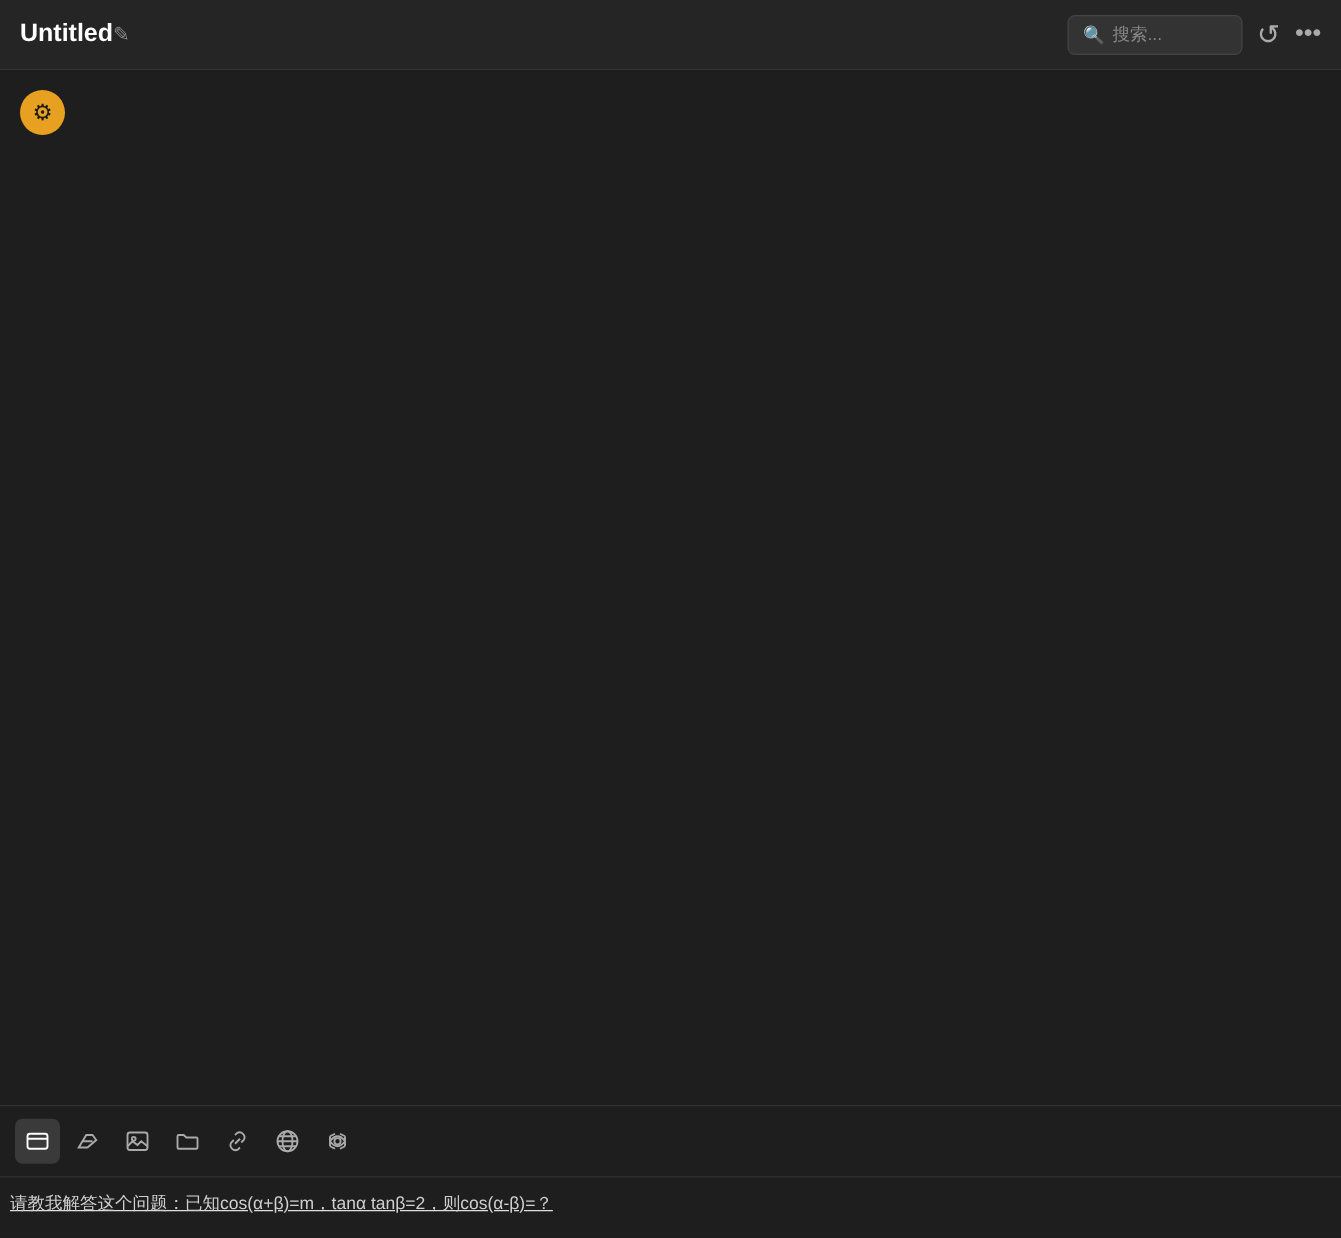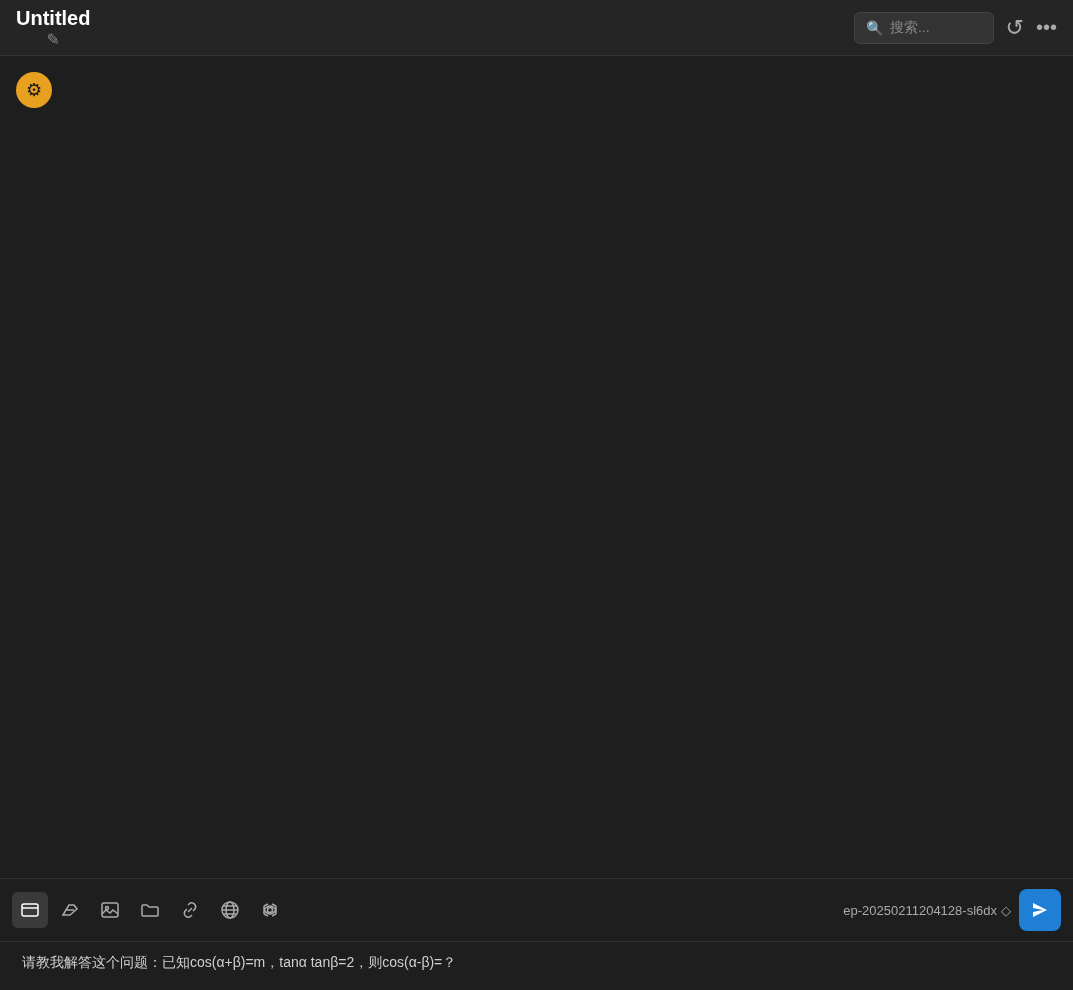--- a/index.html
+++ b/index.html
@@ -28,21 +28,20 @@
       padding: 0 16px;
       height: 56px;
       border-bottom: 1px solid #333;
       flex-shrink: 0;
     }
 
     .header-left {
       display: flex;
       align-items: center;
       gap: 0;
-      flex-direction: column;
     }
 
     .header-title {
       font-size: 20px;
       font-weight: 600;
       color: #ffffff;
     }
 
     .edit-icon {
       color: #888;
@@ -186,21 +185,22 @@
       border-radius: 8px;
       display: flex;
       align-items: center;
       justify-content: center;
       cursor: pointer;
       color: #fff;
       font-size: 18px;
     }
 
     .input-area {
-      padding: 10px 22px 14px;
+      padding: 10px 8px 14px;
+      text-decoration: underline;
     }
 
     .input-text {
       color: #d0d0d0;
       font-size: 14px;
       line-height: 1.5;
       min-height: 24px;
       outline: none;
     }
 
@@ -287,28 +287,17 @@
     <div class="toolbar-icon">
       <svg width="20" height="20" viewBox="0 0 20 20" fill="none" stroke="currentColor" stroke-width="1.5">
         <path d="M4 6 L4 14 M16 6 L16 14 M4 10 C4 10 7 6 10 6 S16 10 16 10 C16 10 13 14 10 14 S4 10 4 10"></path>
         <circle cx="10" cy="10" r="2.5"></circle>
         <line x1="4" y1="6" x2="8" y2="4"></line>
         <line x1="12" y1="4" x2="16" y2="6"></line>
         <line x1="4" y1="14" x2="8" y2="16"></line>
         <line x1="12" y1="16" x2="16" y2="14"></line>
       </svg>
     </div>
-    <div class="toolbar-right">
-      <div class="model-badge">
-        <span>ep-20250211204128-sl6dx</span>
-        <span>◇</span>
-      </div>
-      <div class="send-button">
-        <svg width="18" height="18" viewBox="0 0 18 18" fill="currentColor">
-          <path d="M2 16 L16 9 L2 2 L2 7 L12 9 L2 11 Z"></path>
-        </svg>
-      </div>
-    </div>
   </div>
   <div class="input-area">
     <div class="input-text" contenteditable="true" style="">请教我解答这个问题：已知cos(α+β)=m，tanα tanβ=2，则cos(α-β)=？</div>
   </div>
 </div>
 
 </body></html>

